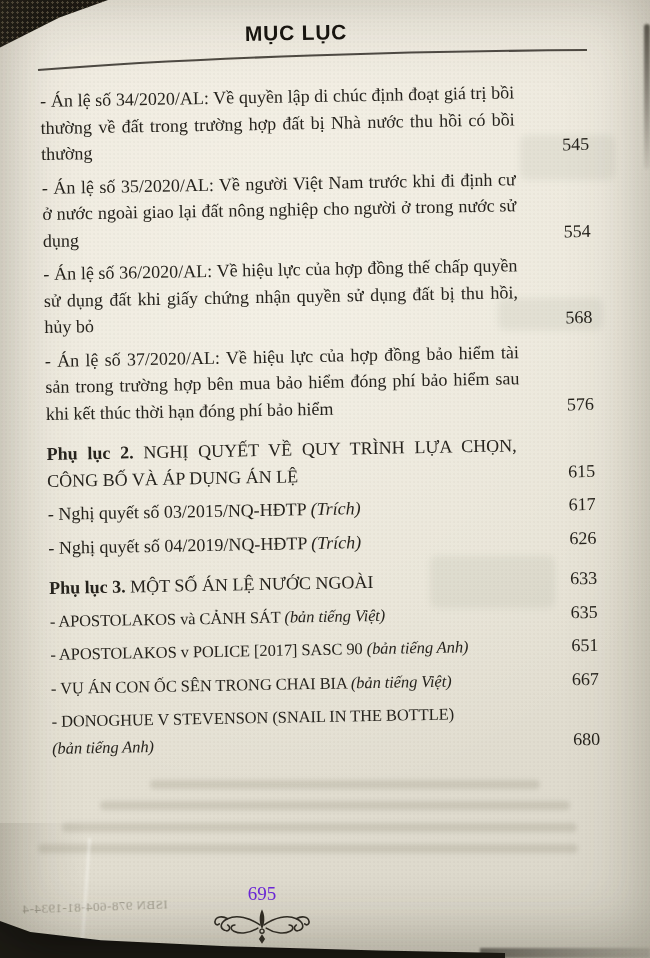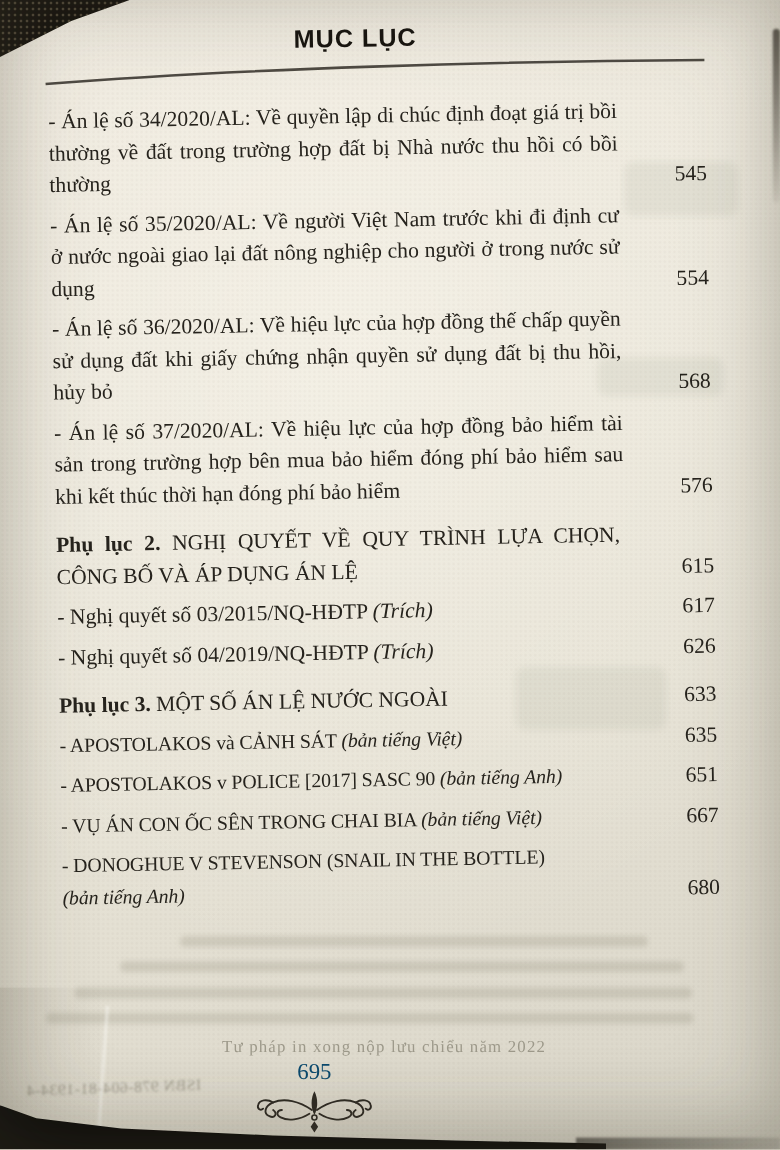--- a/index.html
+++ b/index.html
@@ -68,21 +68,21 @@
     position:absolute;color:rgba(104,100,84,.55);filter:blur(.6px);
     font-size:14px;letter-spacing:1px;pointer-events:none;white-space:nowrap;
   }
   .bleed-isbn{
     position:absolute;color:rgba(104,100,84,.5);filter:blur(.7px);
     font-size:13px;letter-spacing:.5px;transform:scaleX(-1) rotate(2deg);
     pointer-events:none;white-space:nowrap;
   }
 
   
-  .footer{position:absolute;left:0;top:883px;width:524px;text-align:center;color:#0c4a6e;}
+  .footer{position:absolute;left:0;top:883px;width:524px;text-align:center;color:#6d28d9;}
   .pagenum{font-size:19px;line-height:22px;}
   .ornament{display:block;margin:2px auto 0 auto;}
 
   
   .corner-tl{
     position:absolute;top:0;left:0;width:108px;height:58px;
     background:#17140f;
     background-image:radial-gradient(circle, rgba(125,112,88,.55) 0 1px, transparent 1.4px);
     background-size:5px 5px;
     clip-path:polygon(0 0, 100% 0, 55% 30%, 0 82%);
@@ -118,21 +118,20 @@
   <div class="paper"></div>
   <div class="grain"></div>
 
   <div class="ghost" style="left:520px;top:135px;width:95px;height:45px;"></div>
   <div class="ghost" style="left:498px;top:298px;width:105px;height:32px;"></div>
   <div class="ghost" style="left:430px;top:556px;width:125px;height:52px;"></div>
   <div class="bleed-bar" style="left:150px;top:780px;width:390px;"></div>
   <div class="bleed-bar" style="left:100px;top:801px;width:470px;"></div>
   <div class="bleed-bar" style="left:62px;top:823px;width:515px;"></div>
   <div class="bleed-bar" style="left:38px;top:844px;width:540px;"></div>
-  <div class="bleed-text" style="left:185px;top:866px;">Tư pháp in xong nộp lưu chiểu năm 2022</div>
   <div class="bleed-isbn" style="left:22px;top:899px;">ISBN 978-604-81-1934-4</div>
 
   <div class="title">MỤC LỤC</div>
   <svg class="rule-svg" width="650" height="80" viewBox="0 0 650 80">
     <path d="M38 70 C200 57 420 51 587 50" stroke="#403c35" stroke-width="2.2" fill="none" opacity="0.92"></path>
   </svg>
 
   <div class="toc">
 
     <div class="entry">

